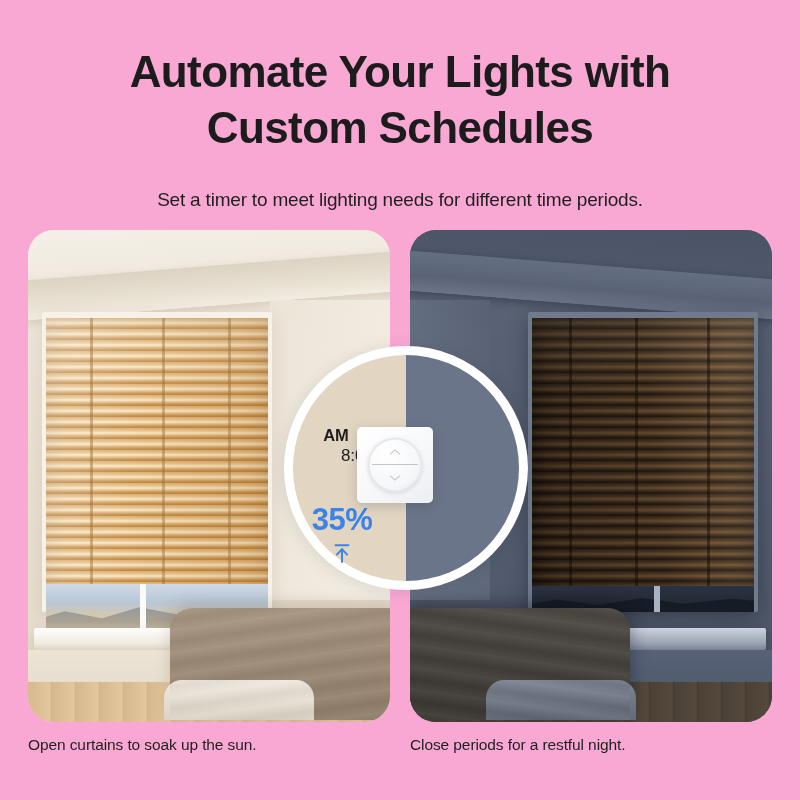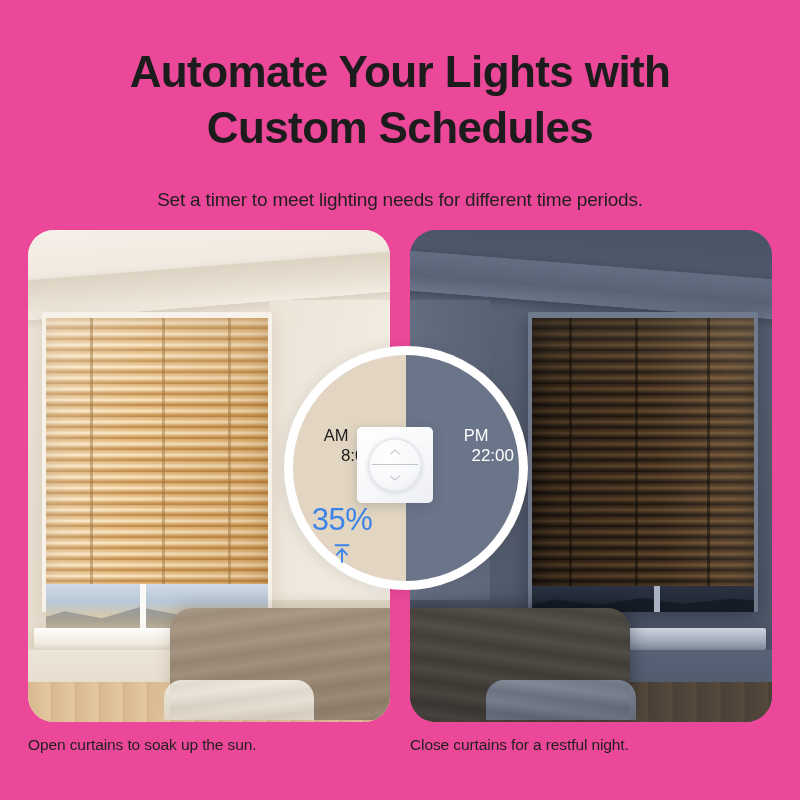--- a/index.html
+++ b/index.html
@@ -2,21 +2,21 @@
 <html><head>
 <meta charset="utf-8">
 <style>
   * { box-sizing: border-box; margin: 0; padding: 0; }
   html, body {
     width: 800px; height: 800px;
     background: #f4f4f3;
     font-family: "Liberation Sans", sans-serif;
     overflow: hidden;
   }
-  .page { position: relative; width: 800px; height: 800px; background: #ec4899; }
+  .page { position: relative; width: 800px; height: 800px; background: #f9a8d4; }
 
   
   .header { padding-top: 44px; text-align: center; }
   .headline {
     font-size: 44px; font-weight: 700; color: #1c1c1c;
     letter-spacing: -0.6px; line-height: 1.28;
     max-width: 690px; margin: 0 auto;
   }
   .subhead {
     margin-top: 32px; font-size: 19px; color: #1f1f1f;
@@ -220,27 +220,27 @@
     position: absolute; left: 9px; top: 9px; width: 226px; height: 226px;
     border-radius: 50%; overflow: hidden; display: flex;
   }
   .circle-half { width: 50%; height: 100%; position: relative; }
   .half-am { background: #e2d6c2; }
   .half-pm { background: #6b7589; }
 
   .time-block { position: absolute; text-align: center; width: 76px; }
   .time-am { left: 14px; top: 80px; color: #1d1d1d; }
   .time-pm { right: 14px; top: 80px; color: #ffffff; }
-  .time-label { font-size: 16.5px; font-weight: 400; line-height: 1.18; }
+  .time-label { font-size: 16.5px; font-weight: 700; line-height: 1.18; }
   .time-value { font-size: 17px; font-weight: 400; line-height: 1.25; text-align: right; }
 
   .pct-block { position: absolute; text-align: center; width: 84px; top: 158px; }
   .pct-am { left: 16px; }
   .pct-pm { right: 16px; }
-  .pct-value { font-size: 31px; font-weight: 400; letter-spacing: -0.5px; line-height: 1; }
+  .pct-value { font-size: 31px; font-weight: 700; letter-spacing: -0.5px; line-height: 1; }
   .pct-am .pct-value { color: #3b83e8; }
   .pct-pm .pct-value { color: #ffffff; }
   .arrow-wrap { margin-top: 7px; height: 22px; display: flex; justify-content: center; align-items: center; }
 
   
   .switch-device {
     position: absolute; left: 73px; top: 81px; width: 76px; height: 76px;
     background: linear-gradient(145deg,#ffffff 0%,#f7f8fa 55%,#eceef2 100%);
     border-radius: 5px; box-shadow: 0 3px 12px rgba(40,50,70,.22);
   }
@@ -326,24 +326,20 @@
     <div class="circle-inner">
       <div class="circle-half half-am"></div>
       <div class="circle-half half-pm"></div>
     </div>
 
     <div class="time-block time-am">
       <div class="time-label">AM</div>
       <div class="time-value">8:00</div>
     </div>
 
-    <div class="time-block time-pm">
-      <div class="time-label">PM</div>
-      <div class="time-value">22:00</div>
-    </div>
 
     <div class="pct-block pct-am">
       <div class="pct-value">35%</div>
       <div class="arrow-wrap">
         <svg width="18" height="21" viewBox="0 0 18 21" fill="none" aria-hidden="true">
           <line x1="2.5" y1="2.2" x2="15.5" y2="2.2" stroke="#3b83e8" stroke-width="1.9" stroke-linecap="round"></line>
           <line x1="9" y1="19" x2="9" y2="6.4" stroke="#3b83e8" stroke-width="1.9" stroke-linecap="round"></line>
           <polyline points="3.9,11.6 9,6.1 14.1,11.6" stroke="#3b83e8" stroke-width="1.9" stroke-linecap="round" stroke-linejoin="round" fill="none"></polyline>
         </svg>
       </div>
@@ -357,16 +353,16 @@
         </svg>
         <svg class="chev chev-dn" viewBox="0 0 11 6" aria-hidden="true">
           <polyline points="1,1 5.5,5 10,1" stroke="#8d93a2" stroke-width="1.1" fill="none" stroke-linecap="round" stroke-linejoin="round"></polyline>
         </svg>
       </div>
     </div>
   </div>
 
   <div class="captions">
     <div class="caption caption-left">Open curtains to soak up the sun.</div>
-    <div class="caption caption-right">Close curtains for a restful night.</div>
+    <div class="caption caption-right">Close periods for a restful night.</div>
   </div>
 
 </div>
 
 </body></html>

